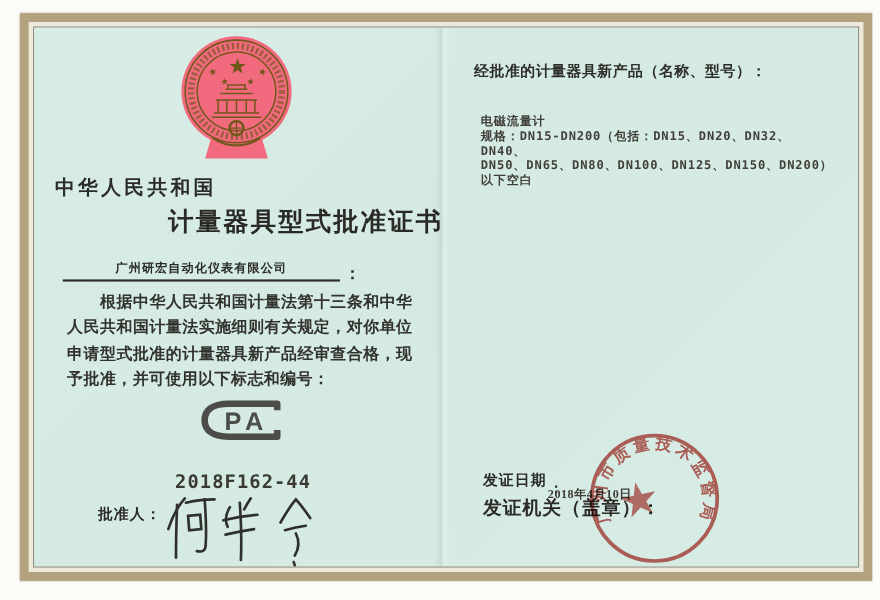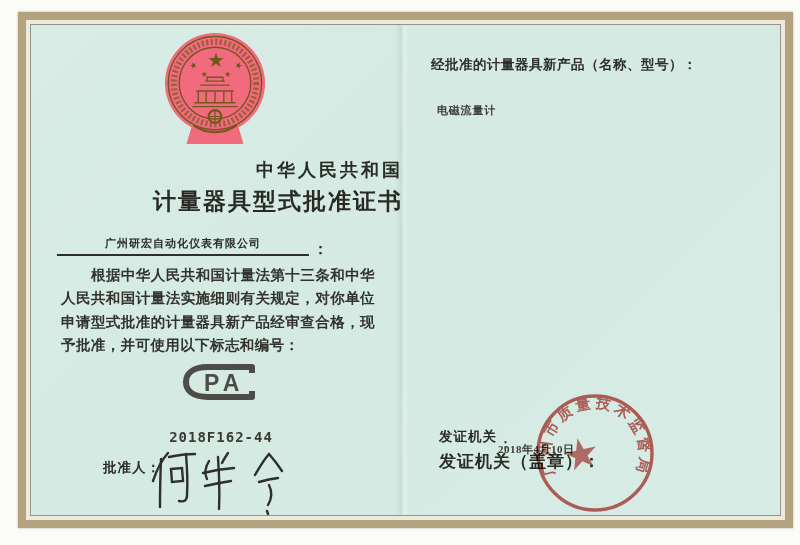--- a/index.html
+++ b/index.html
@@ -26,45 +26,45 @@
     overflow:hidden;
   }
   .abs{position:absolute;}
   .fold{
     left:364px;top:0;width:14px;height:100%;
     background:linear-gradient(90deg,rgba(120,150,140,0) 0%,rgba(110,140,130,.14) 45%,rgba(250,255,252,.25) 60%,rgba(120,150,140,0) 100%);
   }
   
   .emblem{left:130px;top:5px;width:108px;height:118px;}
   .country-title{
-    left:0;top:133px;width:372px;text-align:right;
-    font-size:18px;font-weight:bold;letter-spacing:3px;color:#2b2b28;
+    left:0;top:133px;width:372px;text-align:left;
+    font-size:18px;font-weight:bold;letter-spacing:3px;color:#2b2b28;padding-left:19px;
   }
   .cert-title{
     left:0;top:161px;width:372px;text-align:right;
     font-size:23px;font-weight:bold;letter-spacing:2px;color:#292926;
   }
   .company-row{
     left:26px;top:211px;width:252px;text-align:center;
     font-size:11px;font-weight:bold;color:#2b2b28;letter-spacing:1px;
     border-bottom:2px solid #2e2e2a;padding-bottom:3px;
   }
   .company-colon{left:282px;top:215px;font-size:15px;font-weight:bold;color:#2b2b28;}
   .body-par{
     left:30px;top:239px;width:314px;
     font-size:14.5px;font-weight:bold;line-height:23.4px;
     color:#32322e;text-align:justify;text-indent:30px;letter-spacing:.4px;
   }
   .cpa{left:151px;top:337px;width:76px;height:40px;}
   .approval-no{
     left:118px;top:404px;width:144px;text-align:center;
-    font-family:"DejaVu Sans Mono",monospace;font-size:14px;
+    font-family:"DejaVu Sans Mono",monospace;font-size:17px;
     letter-spacing:1px;color:#3a3a32;font-weight:bold;
   }
-  .approver-label{left:72px;top:434px;font-size:13.5px;font-weight:bold;color:#2b2b28;letter-spacing:1px;}
+  .approver-label{left:58px;top:434px;font-size:13.5px;font-weight:bold;color:#2b2b28;letter-spacing:1px;}
   .signature{left:110px;top:420px;width:152px;height:76px;}
   
   .rp-header{
     left:400px;top:31px;font-size:13.5px;font-weight:bold;
     color:#2e2e2a;letter-spacing:.5px;
   }
   .rp-body{
     left:406px;top:53px;width:322px;
     font-family:"DejaVu Sans Mono",monospace;
     font-size:11px;line-height:13.3px;letter-spacing:.8px;
@@ -164,23 +164,26 @@
           </g>
         </svg>
       </div>
 
       <div>
 
         <div class="abs rp-header">经批准的计量器具新产品（名称、型号）：</div>
 
         <div class="abs rp-body">
           <div>电磁流量计</div>
+          <div>规格：DN15-DN200（包括：DN15、DN20、DN32、DN40、</div>
+          <div>DN50、DN65、DN80、DN100、DN125、DN150、DN200）</div>
+          <div>以下空白</div>
         </div>
 
-        <div class="abs issue-date-label">发证机关</div>
+        <div class="abs issue-date-label">发证日期</div>
         <div class="abs issue-date-colon">：</div>
         <div class="abs issue-date">2018年4月10日</div>
 
         <div class="abs issue-org-label">发证机关（盖章）：</div>
 
         <svg class="abs stamp" viewBox="0 0 124 124">
           <circle cx="62" cy="62" r="57" fill="none" stroke="#c34f49" stroke-width="3.4"></circle>
           <use href="#star" transform="translate(48,64) scale(17) rotate(-12)" fill="#c34f49" opacity="0.9"></use>
           <path id="stamparc" d="M 25.1 87.8 A 45 45 0 1 1 98.9 87.8" fill="none"></path>
           <text class="stamp-arc-text" fill="#c34f49">

